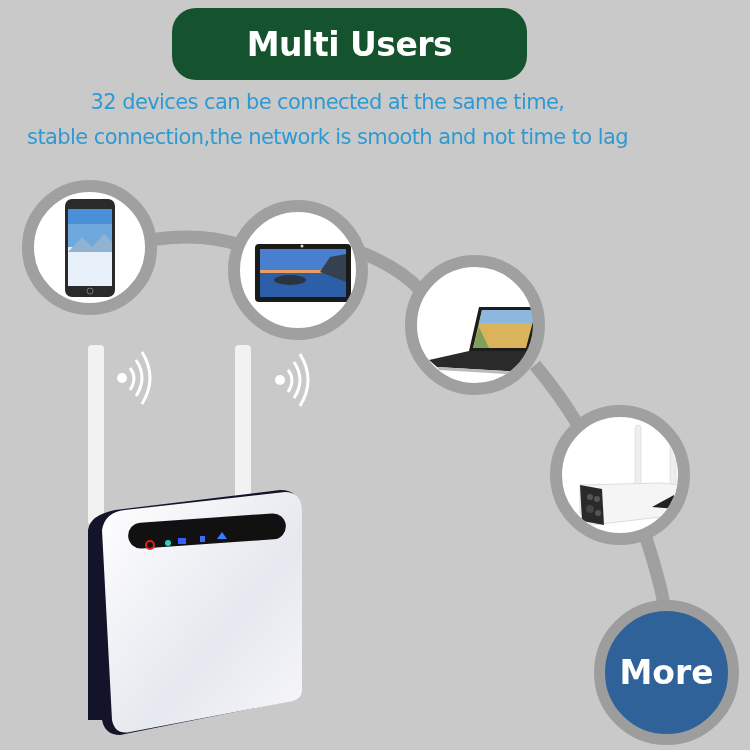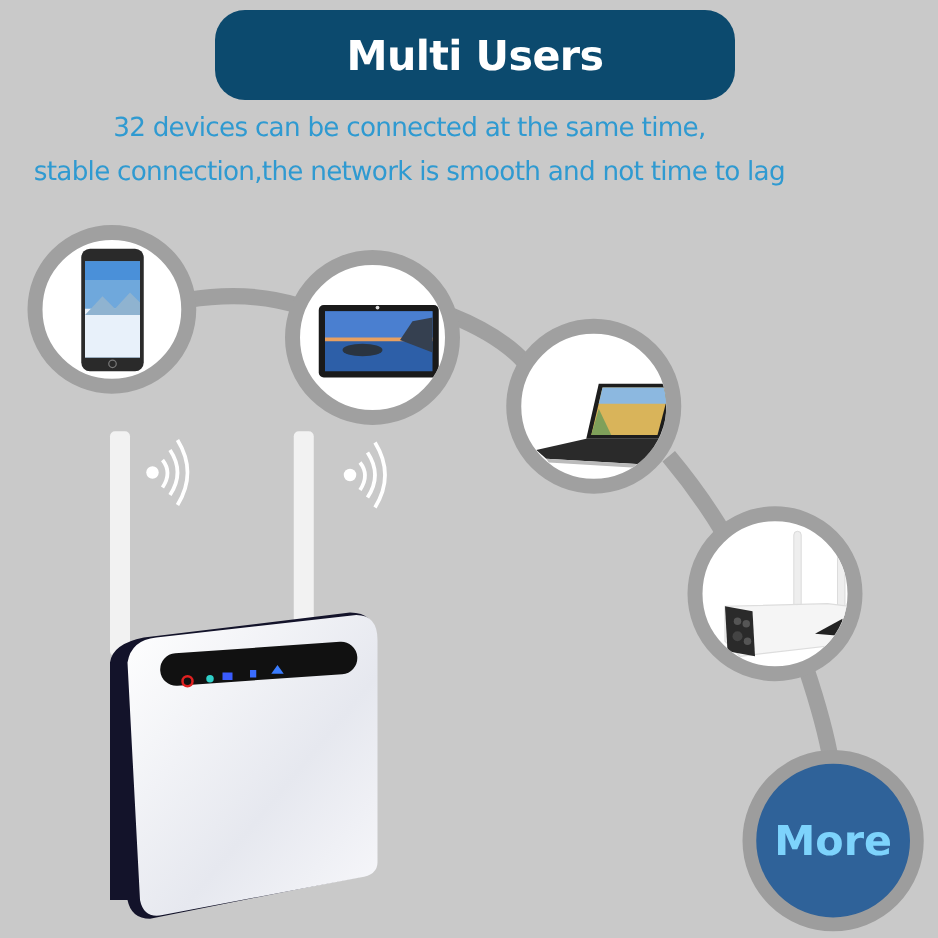--- a/index.html
+++ b/index.html
@@ -1,29 +1,29 @@
 <!DOCTYPE html>
 <html><head>
 <meta charset="utf-8">
 <style>
   html, body { margin: 0; padding: 0; }
   body { width: 750px; height: 750px; background: #c9c9c9; position: relative; overflow: hidden; font-family: "DejaVu Sans", sans-serif; }
-  .banner { position: absolute; left: 172px; top: 8px; width: 416px; height: 72px; background: #0c4a6e; border-radius: 24px; display: flex; align-items: center; justify-content: center; }
+  .banner { position: absolute; left: 172px; top: 8px; width: 355px; height: 72px; background: #14532d; border-radius: 24px; display: flex; align-items: center; justify-content: center; }
   .banner span { color: #fff; font-size: 33px; font-weight: bold; letter-spacing: -0.5px; }
   .sub { position: absolute; left: 0; width: 655px; text-align: center; color: #2f9ad1; font-size: 21px; letter-spacing: -0.6px; }
   .sub1 { top: 90px; }
   .sub2 { top: 125px; }
   svg.lines { position: absolute; left: 0; top: 0; }
   .circle { position: absolute; border-radius: 50%; background: #fff; border: 12px solid #a0a0a0; box-sizing: border-box; overflow: hidden; }
   .c1 { left: 22px; top: 180px; width: 135px; height: 135px; }
   .c2 { left: 228px; top: 200px; width: 140px; height: 140px; }
   .c3 { left: 405px; top: 255px; width: 140px; height: 140px; }
   .c4 { left: 550px; top: 405px; width: 140px; height: 140px; }
   .more { position: absolute; left: 594px; top: 600px; width: 145px; height: 145px; border-radius: 50%; background: #2f6299; border: 11px solid #9d9d9d; box-sizing: border-box; display: flex; align-items: center; justify-content: center; cursor: pointer; }
-  .more span { color: #7dd3fc; font-size: 33px; font-weight: bold; }
+  .more span { color: #ffffff; font-size: 33px; font-weight: bold; }
   .wifi { position: absolute; }
   .router { position: absolute; }
 </style>
 </head>
 <body>
 
 <svg class="lines" width="750" height="750">
   <path d="M150 240 Q 200 232 240 245" stroke="#a0a0a0" stroke-width="13" fill="none"></path>
   <path d="M360 252 Q 400 268 420 290" stroke="#a0a0a0" stroke-width="13" fill="none"></path>
   <path d="M535 365 Q 560 395 578 425" stroke="#a0a0a0" stroke-width="13" fill="none"></path>

